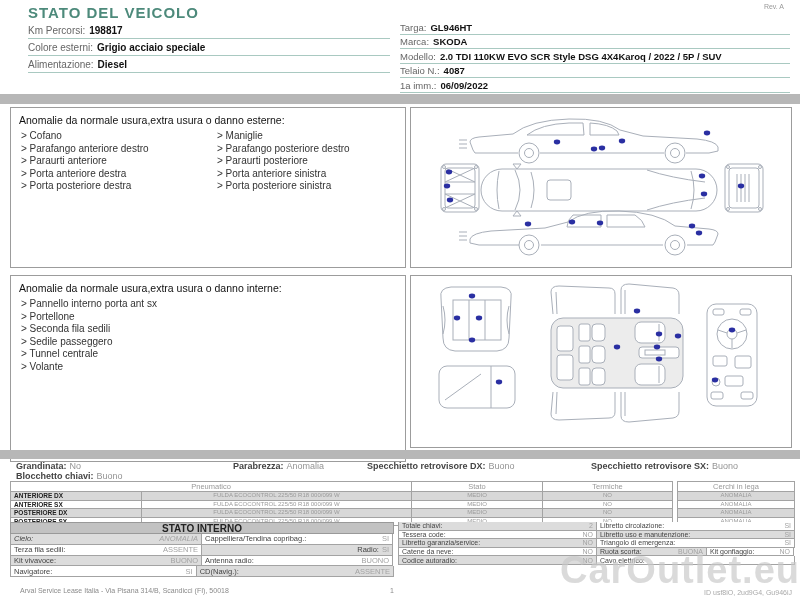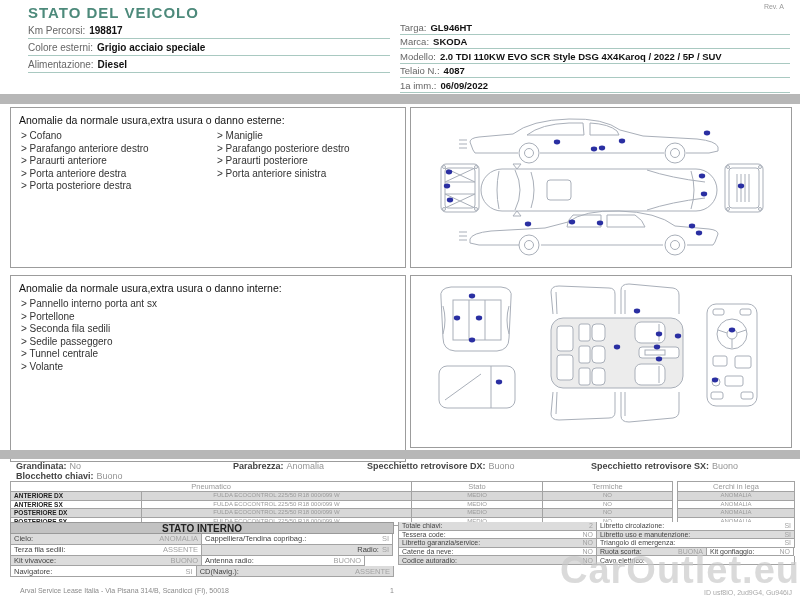--- a/index.html
+++ b/index.html
@@ -118,20 +118,21 @@
           <div class="anomaly-item">&gt; Parafango anteriore destro</div>
           <div class="anomaly-item">&gt; Paraurti anteriore</div>
           <div class="anomaly-item">&gt; Porta anteriore destra</div>
           <div class="anomaly-item">&gt; Porta posteriore destra</div>
         </div>
       <div class="anomaly-col2" id="ext-col2">
           <div class="anomaly-item">&gt; Maniglie</div>
           <div class="anomaly-item">&gt; Parafango posteriore destro</div>
           <div class="anomaly-item">&gt; Paraurti posteriore</div>
           <div class="anomaly-item">&gt; Porta anteriore sinistra</div>
+          <div class="anomaly-item">&gt; Porta posteriore sinistra</div>
         </div>
     </div>
   </div>
 
   <div class="panel" id="ext-diag">
     <svg id="ext-svg" class="diag-svg" viewBox="0 0 380 159">
       <g class="ln">
 
         <path d="M62 42 L59 34 Q59 30 68 29 L102 26 Q120 12 158 11 Q193 10 209 22 L232 28 L286 31 Q305 33 307 39 L307 43 L298 45"></path>
         <path d="M62 42 L64 45 L107 45 M129 45 L253 45 M275 45 L298 45"></path>
@@ -353,21 +354,21 @@
         <tr class="">
           <td>ANOMALIA</td>
         </tr>
       </tbody>
   </table>
 
   <div class="btable" id="stato-table">
     <div class="bheader">STATO INTERNO</div>
     <div id="stato-body">
         <div class="brow">
-          <div class="bpair shaded" style="width: 192px;">
+          <div class="bpair shaded" style="width: 192px; font-style: italic;">
             <span class="bl">Cielo:</span>
             <span class="bv">ANOMALIA</span>
           </div>
           <div class="bpair" style="width: 192px;">
             <span class="bl">Cappelliera/Tendina copribag.:</span>
             <span class="bv">SI</span>
           </div>
         </div>
         <div class="brow">
           <div class="bpair" style="width: 192px;">
@@ -377,21 +378,21 @@
           <div class="bpair shaded" style="width: 192px; justify-content: flex-end;">
             <span class="bl">Radio:</span>
             <span class="bv">SI</span>
           </div>
         </div>
         <div class="brow">
           <div class="bpair shaded" style="width: 192px;">
             <span class="bl">Kit vivavoce:</span>
             <span class="bv">BUONO</span>
           </div>
-          <div class="bpair" style="width: 164px;">
+          <div class="bpair" style="width: 192px;">
             <span class="bl">Antenna radio:</span>
             <span class="bv">BUONO</span>
           </div>
         </div>
         <div class="brow">
           <div class="bpair" style="width: 192px;">
             <span class="bl">Navigatore:</span>
             <span class="bv">SI</span>
           </div>
           <div class="bpair shaded" style="width: 204px; gap: 28px;">

